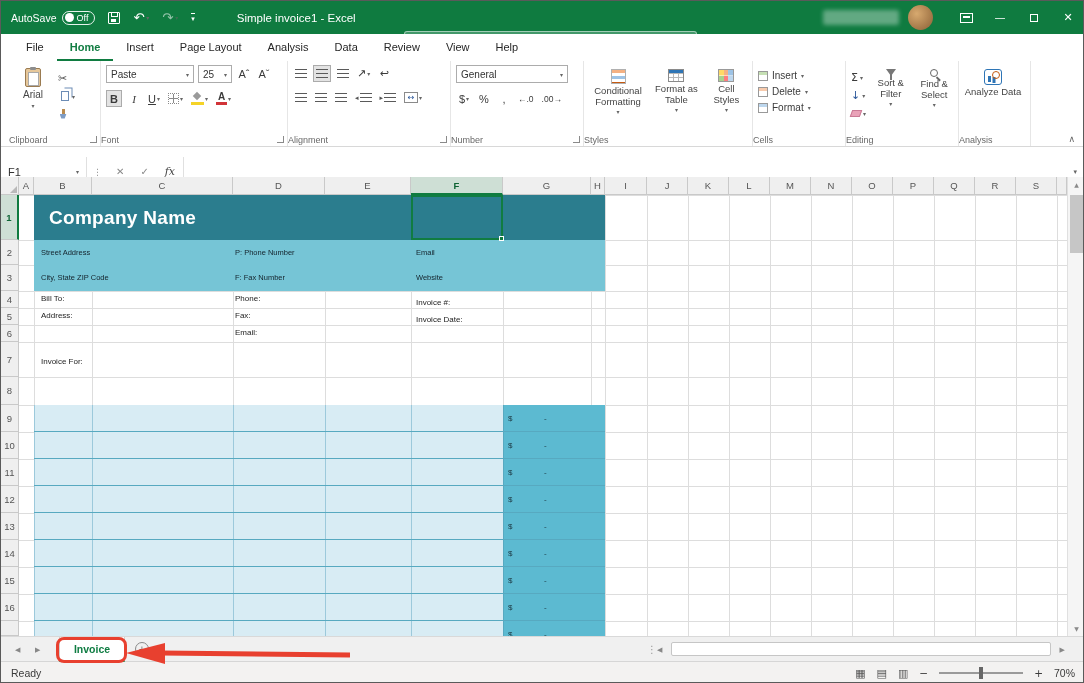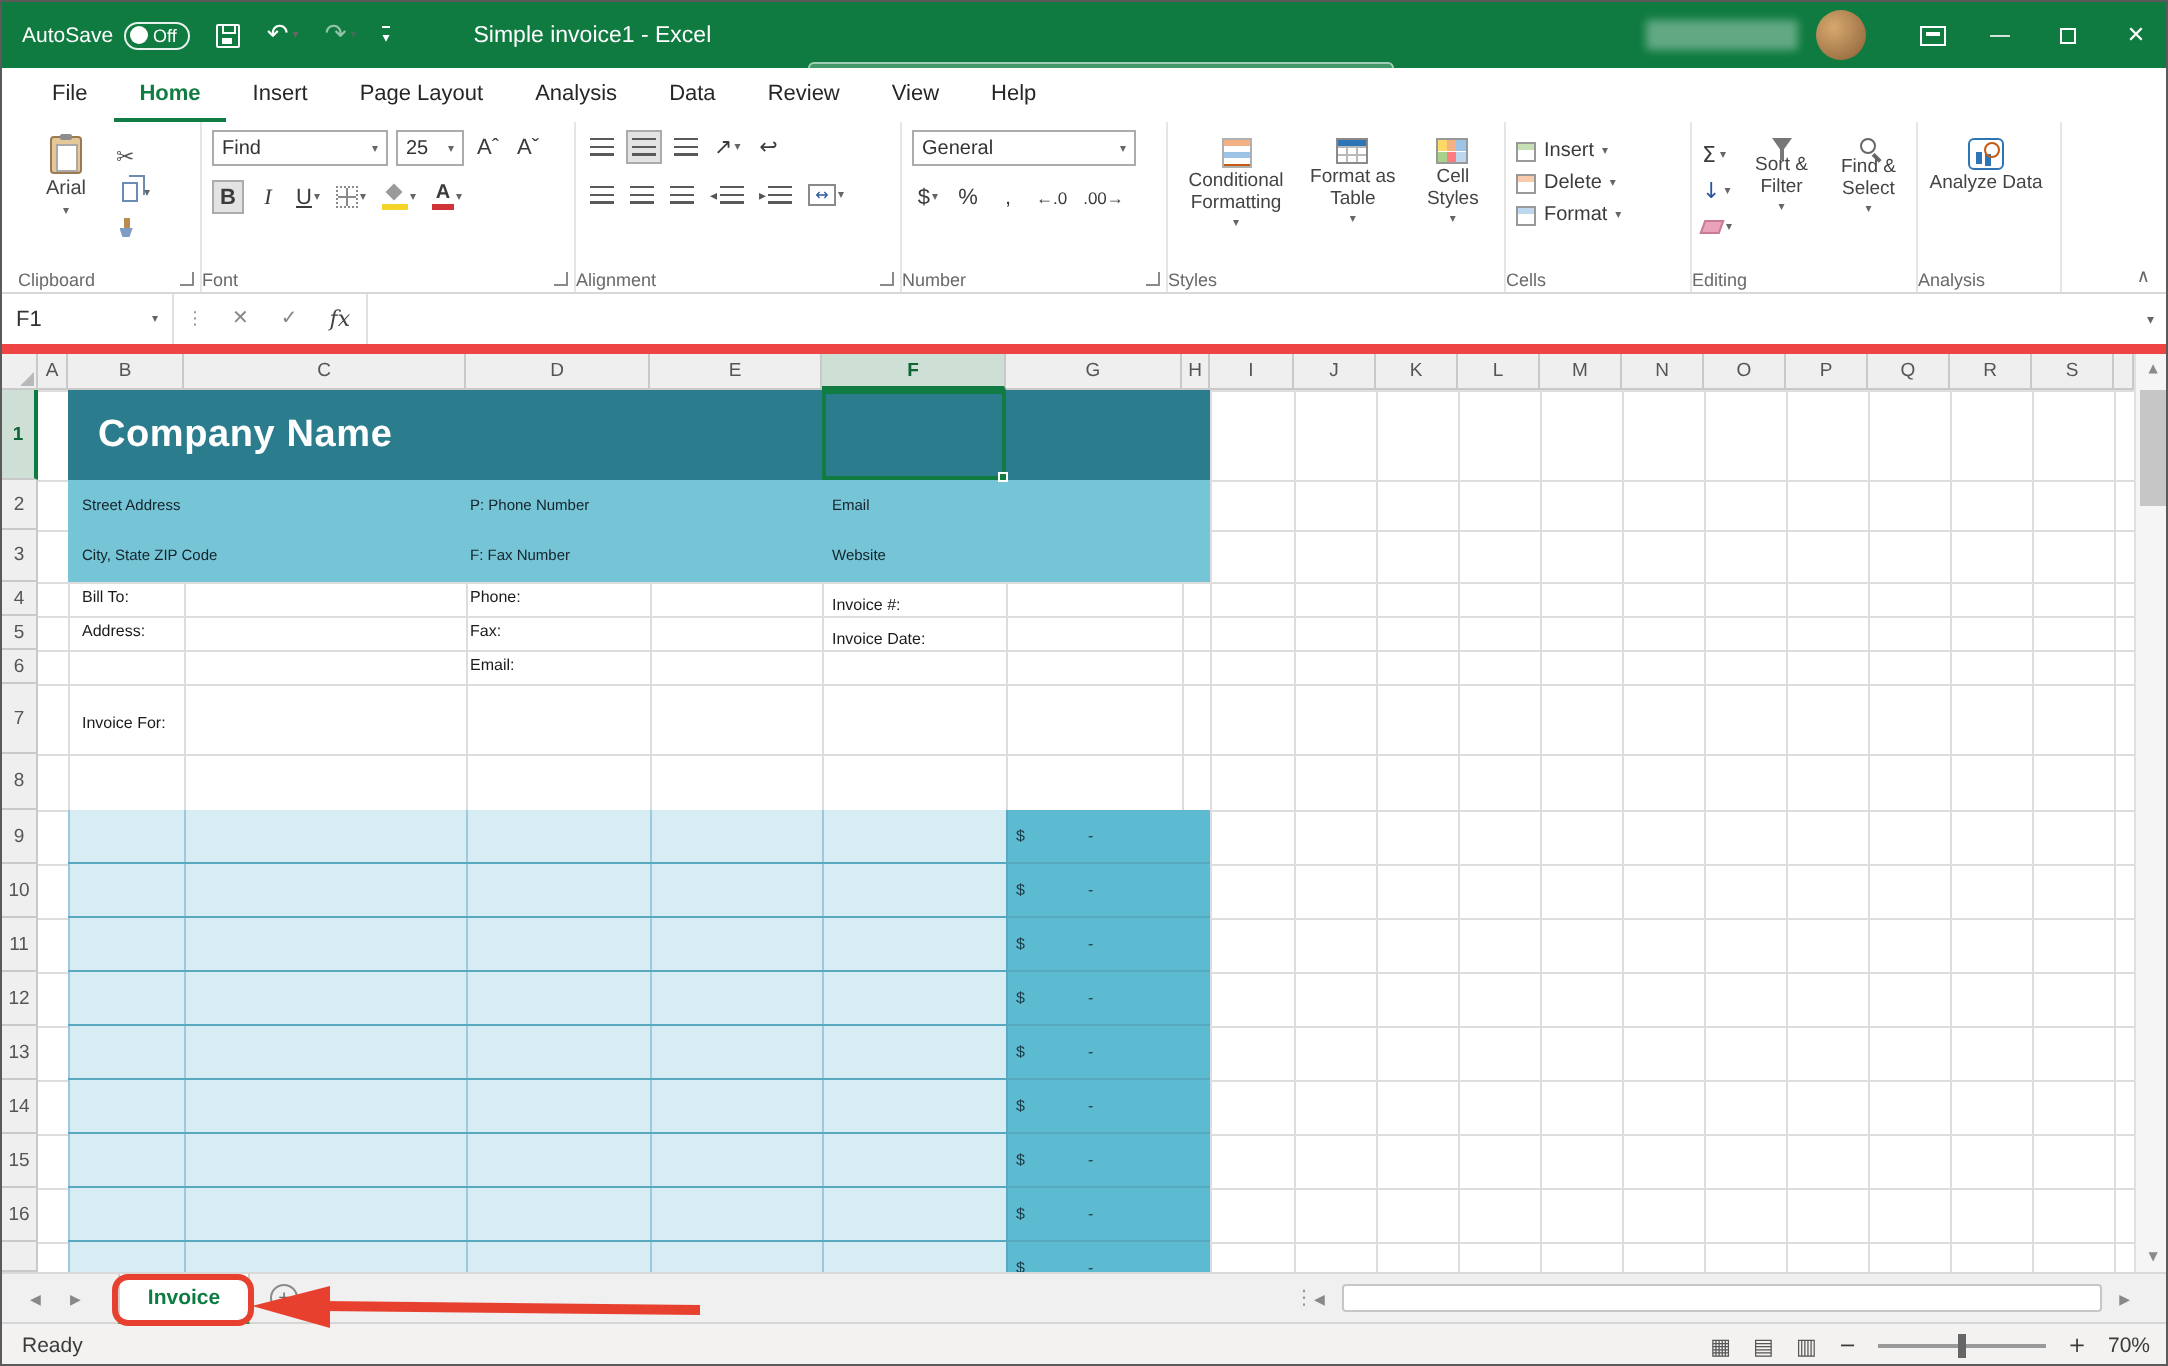--- a/index.html
+++ b/index.html
@@ -94,21 +94,21 @@
   .ic-funnel { width:0; height:0; border-left:5px solid transparent; border-right:5px solid transparent; border-top:7px solid #777; position:relative; }
   .ic-funnel::after { content:''; position:absolute; left:-1px; top:-2px; width:2px; height:6px; background:#777; }
   .ic-mag { width:8px; height:8px; border:1.5px solid #666; border-radius:50%; position:relative; display:inline-block; }
   .ic-mag::after { content:''; position:absolute; right:-4px; bottom:-3px; width:5px; height:1.5px; background:#666; transform:rotate(45deg); }
   .ic-analyze { width:18px; height:16px; border:1.5px solid #2E75B6; border-radius:3px; position:relative; }
   .ic-analyze::before { content:''; position:absolute; left:3px; bottom:2px; width:2.5px; height:6px; background:#2E75B6; box-shadow:4.5px 1px 0 0 #2E75B6; }
   .ic-analyze::after { content:''; position:absolute; right:1px; top:1px; width:6px; height:6px; border:1.5px solid #C55A11; border-radius:50%; }
   .ribbon-collapse { position:absolute; right:10px; bottom:2px; font-size:9px; color:#666; font-family:"DejaVu Sans",sans-serif; }
 
   
-  .formulabar { position:absolute; left:0; top:146px; width:1084px; height:30px; background:#fff; border-bottom:5px solid #ef4444; display:flex; align-items:center; }
+  .formulabar { position:absolute; left:0; top:156px; width:1084px; height:30px; background:#fff; border-bottom:1px solid #ef4444; display:flex; align-items:center; }
   .namebox { width:86px; height:100%; border-right:1px solid #E0E0E0; display:flex; align-items:center; justify-content:space-between; padding:0 7px; font-size:11px; color:#333; }
   .fb-dots { font-size:9px; color:#999; margin:0 6px; font-family:"DejaVu Sans",sans-serif; }
   .fb-btn { font-size:10px; color:#888; margin:0 8px; font-family:"DejaVu Sans",sans-serif; }
   .fb-fx { font-family:"DejaVu Serif",serif; font-style:italic; color:#444; font-size:11px; margin:0 8px; }
   .fb-input { flex:1; height:100%; border-left:1px solid #E0E0E0; }
   .fb-expand { font-size:7px; color:#666; margin-right:8px; font-family:"DejaVu Sans",sans-serif; }
 
   
   .sheet { position:absolute; left:0; top:176px; width:1066px; height:459px; background:#fff; overflow:hidden; }
   .corner { position:absolute; left:0; top:0; width:18px; height:18px; background:#EFEFEF; border-right:1px solid #C9C9C9; border-bottom:1px solid #C9C9C9; z-index:6; }
@@ -251,21 +251,21 @@
         </div>
       </div>
       <span class="g-label">Clipboard</span>
       <span class="launcher"></span>
     </div>
 
     <div class="rgroup g-font">
       <div class="g-body col">
         <div class="row1">
           <div class="combo w-name">
-              <span>Find</span>
+              <span>Paste</span>
               <span class="chev">▾</span>
             </div>
           <div class="combo w-size">
               <span>25</span>
               <span class="chev">▾</span>
             </div>
           <div class="tbtn">Aˆ</div>
           <div class="tbtn">Aˇ</div>
         </div>
         <div class="row2">

